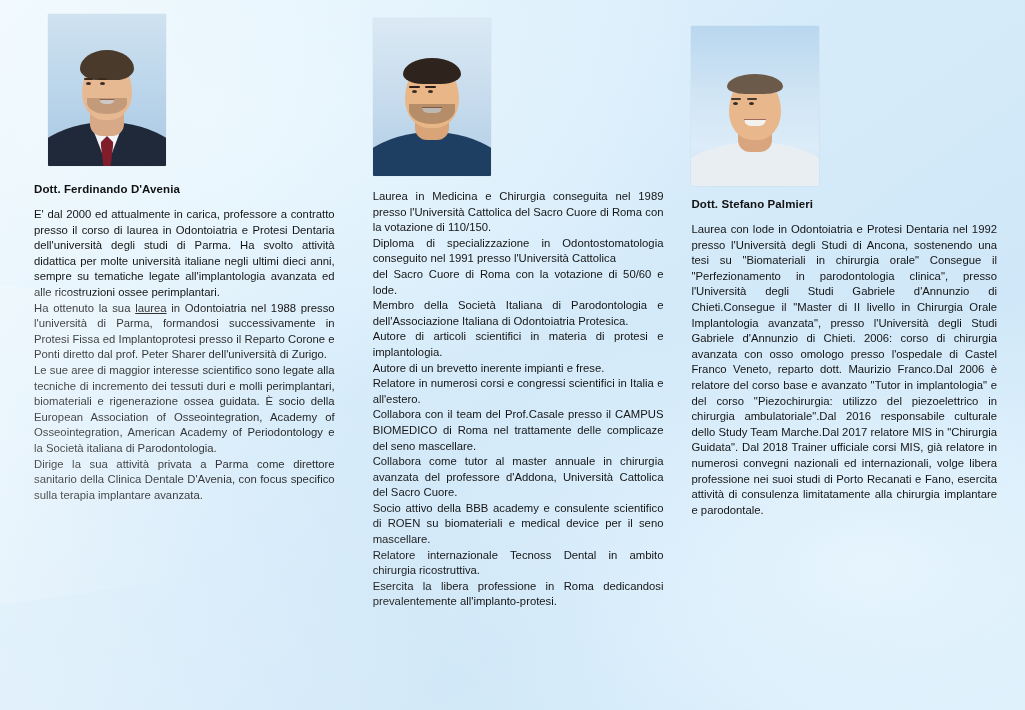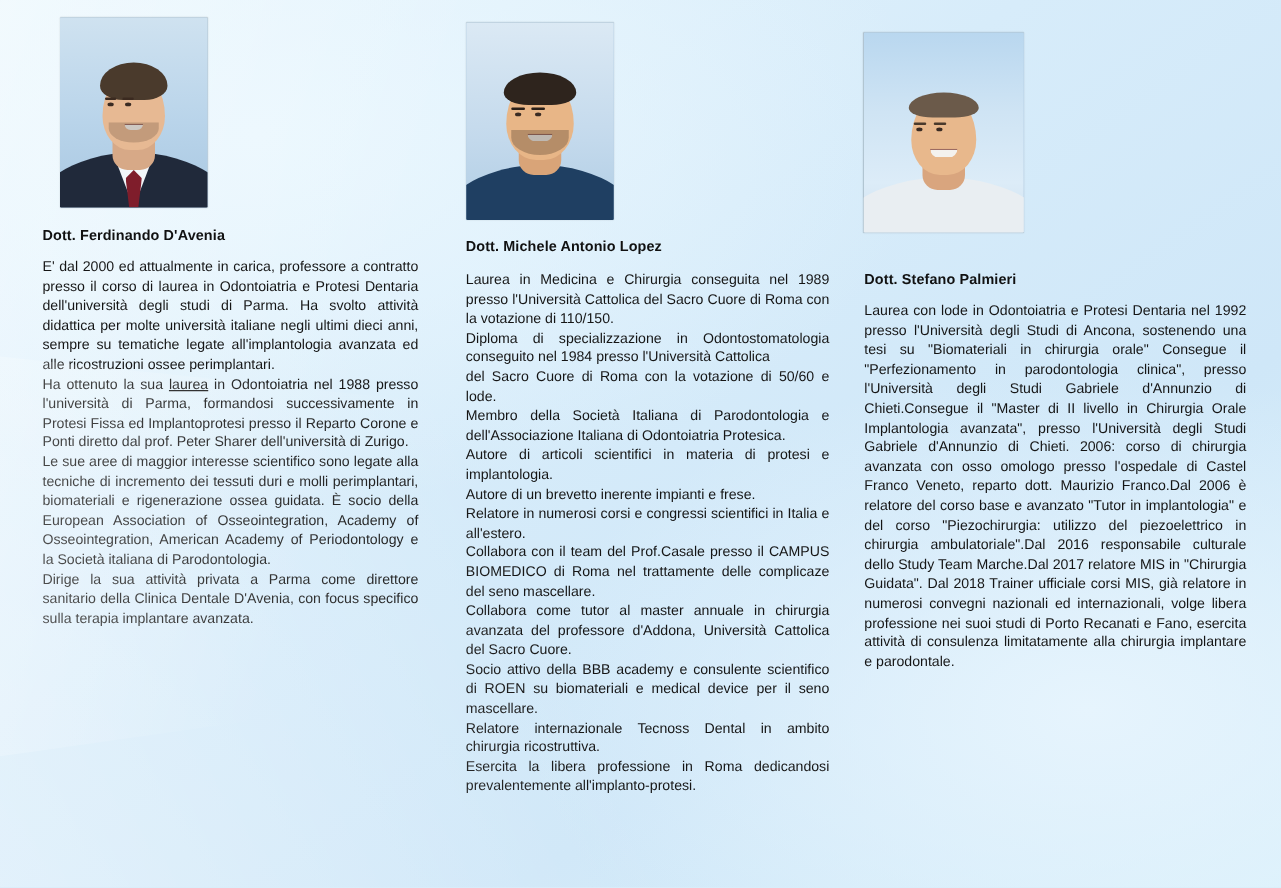--- a/index.html
+++ b/index.html
@@ -195,21 +195,21 @@
 
   .name {
     font-size: 11.5px;
     font-weight: bold;
     color: #111;
     margin: 12px 0 0 0;
     letter-spacing: 0.1px;
   }
   .name-1 { margin-top: 17px; }
   .name-2 { margin-top: 16px; }
-  .name-3 { margin-top: 32px; }
+  .name-3 { margin-top: 12px; }
 
   .body-text {
     font-size: 11.3px;
     line-height: 15.6px;
     color: #151515;
     text-align: justify;
     margin-top: 12px;
     hyphens: auto;
   }
   .body-text p {
@@ -263,24 +263,23 @@
           <div class="head" style="width:54px;height:66px;bottom:48px;background:#e8b687;"></div>
           <div class="hair" style="width:58px;height:26px;bottom:92px;background:#2e241d;"></div>
           <div class="brow" style="left:36px;bottom:88px;width:11px;background:#2a1f18;"></div>
           <div class="brow" style="left:52px;bottom:88px;width:11px;background:#2a1f18;"></div>
           <div class="eye" style="left:39px;bottom:83px;"></div>
           <div class="eye" style="left:55px;bottom:83px;"></div>
           <div class="mouth smile-white" style="bottom:63px;width:20px;height:5px;"></div>
           <div class="beard-shadow" style="width:46px;height:20px;bottom:52px;background:rgba(50,35,25,0.28);"></div>
         </div>
       </div>
-      <div class="name name-2">Dott. Michele Antonio Lopez</div>
       <div class="body-text">
         <p>Laurea in Medicina e Chirurgia conseguita nel 1989 presso l'Università Cattolica del Sacro Cuore di Roma con la votazione di 110/150.</p>
-        <p>Diploma di specializzazione in Odontostomatologia conseguito nel 1984 presso l'Università Cattolica</p>
+        <p>Diploma di specializzazione in Odontostomatologia conseguito nel 1991 presso l'Università Cattolica</p>
         <p>del Sacro Cuore di Roma con la votazione di 50/60 e lode.</p>
         <p>Membro della Società Italiana di Parodontologia e dell'Associazione Italiana di Odontoiatria Protesica.</p>
         <p>Autore di articoli scientifici in materia di protesi e implantologia.</p>
         <p>Autore di un brevetto inerente impianti e frese.</p>
         <p>Relatore in numerosi corsi e congressi scientifici in Italia e all'estero.</p>
         <p>Collabora con il team del Prof.Casale presso il CAMPUS BIOMEDICO di Roma nel trattamente delle complicaze del seno mascellare.</p>
         <p>Collabora come tutor al master annuale in chirurgia avanzata del professore d'Addona, Università Cattolica del Sacro Cuore.</p>
         <p>Socio attivo della BBB academy e consulente scientifico di ROEN su biomateriali e medical device per il seno mascellare.</p>
         <p>Relatore internazionale Tecnoss Dental in ambito chirurgia ricostruttiva.</p>
         <p>Esercita la libera professione in Roma dedicandosi prevalentemente all'implanto-protesi.</p>

